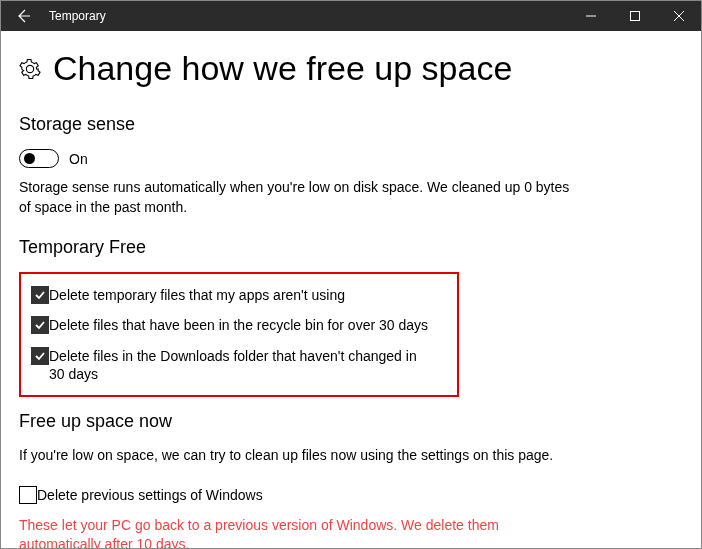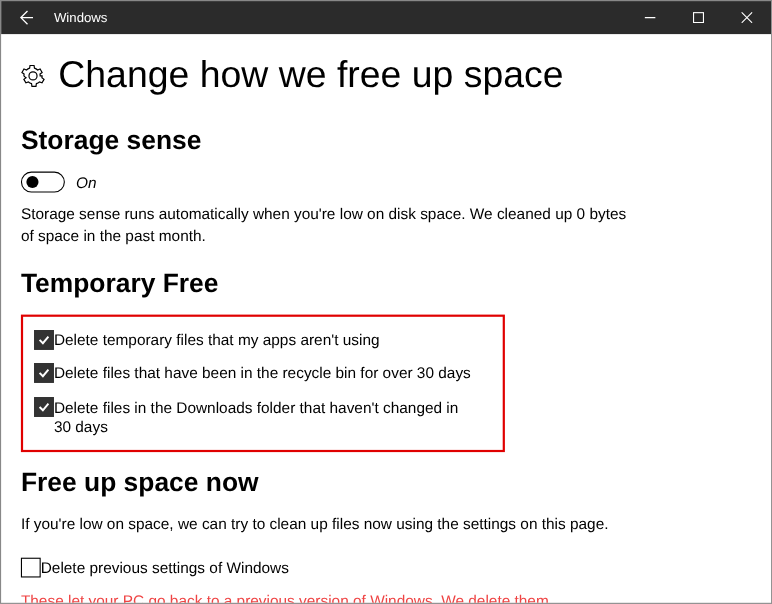--- a/index.html
+++ b/index.html
@@ -6,25 +6,25 @@
     body { background: #fff; width: 702px; height: 549px; overflow: hidden; border: 1px solid #888; }
     .titlebar { height: 30px; background: #2b2b2b; display: flex; align-items: center; color: #fff; }
     .titlebar-back { width: 44px; height: 30px; display: flex; align-items: center; justify-content: center; cursor: pointer; }
     .titlebar-title { font-size: 12px; font-weight: 400; margin-left: 4px; }
     .titlebar-spacer { flex: 1; }
     .titlebar-btn { width: 44px; height: 30px; display: flex; align-items: center; justify-content: center; cursor: pointer; }
     .content { padding: 18px 18px 0 18px; color: #000; }
     .header-row { display: flex; align-items: center; gap: 12px; margin-bottom: 26px; }
     .gear-icon { width: 22px; height: 22px; }
     .page-title { font-size: 34px; font-weight: 400; }
-    .section-heading { font-size: 24px; font-weight: 700; margin-bottom: 14px; }
+    .section-heading { font-size: 18px; font-weight: 400; margin-bottom: 14px; }
     .toggle-row { display: flex; align-items: center; gap: 10px; margin-bottom: 10px; }
     .toggle { width: 40px; height: 19px; border-radius: 10px; border: 1px solid #000; position: relative; cursor: pointer; background: #fff; }
     .toggle-knob { width: 11px; height: 11px; border-radius: 50%; background: #000; position: absolute; top: 3px; left: 4px; }
-    .toggle-label { font-size: 14px; font-style: italic; }
+    .toggle-label { font-size: 14px; }
     .body-text { font-size: 14px; line-height: 1.4; margin-bottom: 20px; max-width: 560px; }
     .redbox { border: 2px solid #e00000; padding: 12px 10px; margin-bottom: 14px; width: 440px; }
     .checkbox-row { display: flex; align-items: flex-start; margin-bottom: 12px; }
     .checkbox-row:last-child { margin-bottom: 0; }
     .checkbox { width: 18px; height: 18px; border: 1px solid #000; display: flex; align-items: center; justify-content: center; flex-shrink: 0; cursor: pointer; }
     .checkbox.checked { background: #333; border-color: #333; }
     .checkbox.checked svg { display: block; }
     .checkbox svg { display: none; }
     .checkbox-label { font-size: 14px; line-height: 1.3; max-width: 380px; }
     .note-text { font-size: 14px; color: #ef4444; max-width: 560px; line-height: 1.4; }
@@ -32,21 +32,21 @@
   </style>
 </head>
 <body>
 
 <div class="titlebar">
   <div class="titlebar-back">
     <svg width="16" height="16" viewBox="0 0 16 16">
         <path d="M10 2 L4 8 L10 14 M4 8 H15" stroke="#fff" stroke-width="1.2" fill="none"></path>
       </svg>
   </div>
-  <div class="titlebar-title">Windows</div>
+  <div class="titlebar-title">Temporary</div>
   <div class="titlebar-spacer"></div>
   <div class="titlebar-btn">
     <svg width="10" height="10" viewBox="0 0 10 10">
         <path d="M0 5 H10" stroke="#fff" stroke-width="1"></path>
       </svg>
   </div>
   <div class="titlebar-btn">
     <svg width="10" height="10" viewBox="0 0 10 10">
         <rect x="0.5" y="0.5" width="9" height="9" stroke="#fff" stroke-width="1" fill="none"></rect>
       </svg>

